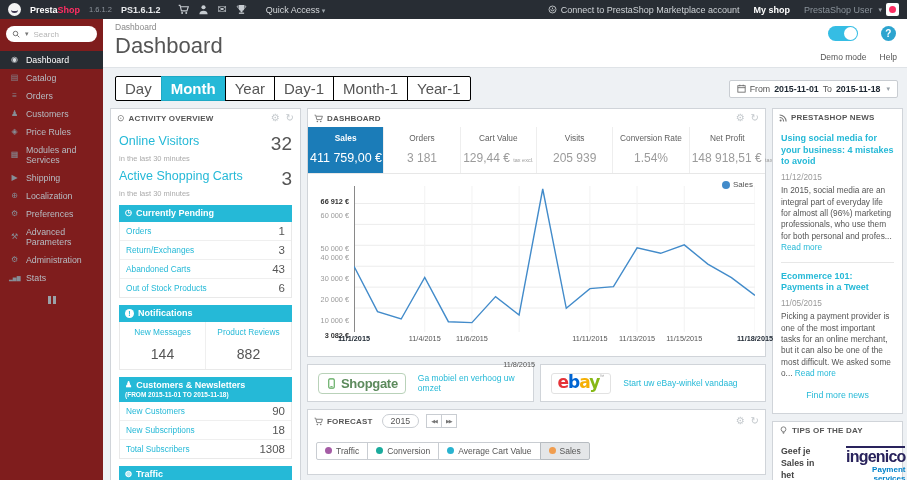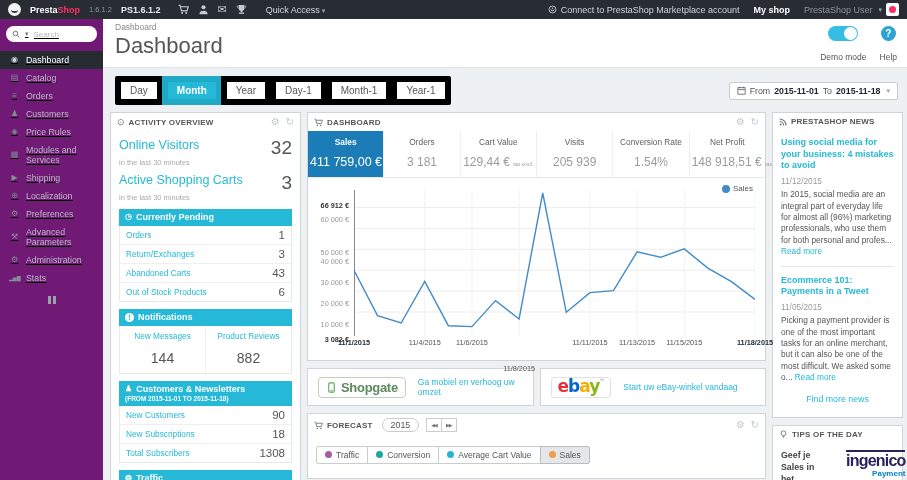--- a/index.html
+++ b/index.html
@@ -23,21 +23,21 @@
   .tb-text{color:#d6d9dc;cursor:pointer;}
   .caret{font-size:7px;color:#9aa1a8;margin-left:2px;}
   .tb-right{margin-left:auto;display:flex;align-items:center;gap:14px;}
   .mkt{display:flex;align-items:flex-start;gap:4px;color:#cfd3d7;cursor:pointer;}
   .myshop{color:#fff;font-weight:bold;cursor:pointer;}
   .usermenu{display:flex;align-items:center;gap:4px;color:#8b939b;cursor:pointer;}
   .avatar{width:13px;height:13px;background:#fff;border-radius:2px;flex:none;position:relative;}
   .avatar::after{content:"";position:absolute;inset:3px;border-radius:50%;background:#ff2e63;}
 
   
-  .sidebar{position:absolute;top:19px;left:0;bottom:0;width:103px;background:#701a75;z-index:10;text-decoration:underline;}
+  .sidebar{position:absolute;top:19px;left:0;bottom:0;width:103px;background:#7f1d1d;z-index:10;}
   .sb-search{margin:7px 6px 9px;background:#fff;border-radius:9px;height:16px;
              display:flex;align-items:center;gap:3px;padding:0 6px;}
   .sb-search svg{width:8px;height:8px;color:#666;}
   .sb-search .caret{color:#777;}
   .sb-search input{border:0;outline:0;background:transparent;width:52px;font-size:8px;color:#555;
              font-family:"Liberation Sans",sans-serif;}
   .sb-search input::placeholder{color:#b5b5b5;}
   .side-item{display:flex;align-items:center;gap:6px;padding:4px 9px;color:#b6bdc4;font-size:8.8px;cursor:pointer;}
   .side-item.active{background:#272c32;color:#fff;}
   .side-ico{width:11px;flex:none;font-size:8px;color:#868e97;text-align:center;line-height:1;}
@@ -53,21 +53,21 @@
   .head-tools{position:absolute;right:10px;top:7px;display:flex;gap:13px;}
   .htool{text-align:center;cursor:pointer;}
   .toggle{width:30px;height:15px;border-radius:8px;background:#35bde4;position:relative;margin:0 auto;}
   .toggle::after{content:"";position:absolute;right:1px;top:1px;width:13px;height:13px;border-radius:50%;background:#fff;}
   .htool-lbl{font-size:8.5px;color:#555;margin-top:11px;}
   .help-circ{width:15px;height:15px;border-radius:50%;background:#2da4cf;color:#fff;font-size:10px;font-weight:bold;
              display:flex;align-items:center;justify-content:center;margin:0 auto;}
 
   .toolbar{display:flex;align-items:center;padding:8px 9px 7px 12px;}
   .periods{display:flex;}
-  .pbtn{font-size:10px;padding:3px 9px;border:6px solid #000000;background:#fff;color:#555;margin-left:-1px;cursor:pointer;}
+  .pbtn{font-size:15px;padding:3px 9px;border:1px solid #000000;background:#fff;color:#555;margin-left:-1px;cursor:pointer;}
   .pbtn:first-child{margin-left:0;border-radius:2px 0 0 2px;}
   .pbtn:last-child{border-radius:0 2px 2px 0;}
   .pbtn.active{background:#25b9d7;border-color:#1fa9c5;color:#fff;font-weight:bold;}
   .datebtn{margin-left:auto;display:flex;align-items:center;gap:4px;background:#fff;border:1px solid #c9cdd2;
            border-radius:2px;font-size:8.8px;color:#555;padding:3px 7px;cursor:pointer;}
   .datebtn b{color:#1d2732;}
   .datebtn svg{width:9px;height:9px;color:#666;}
 
   .content{display:flex;gap:6px;padding:0 4px 0 7px;align-items:flex-start;}
   .col-left{width:191px;flex:none;}

